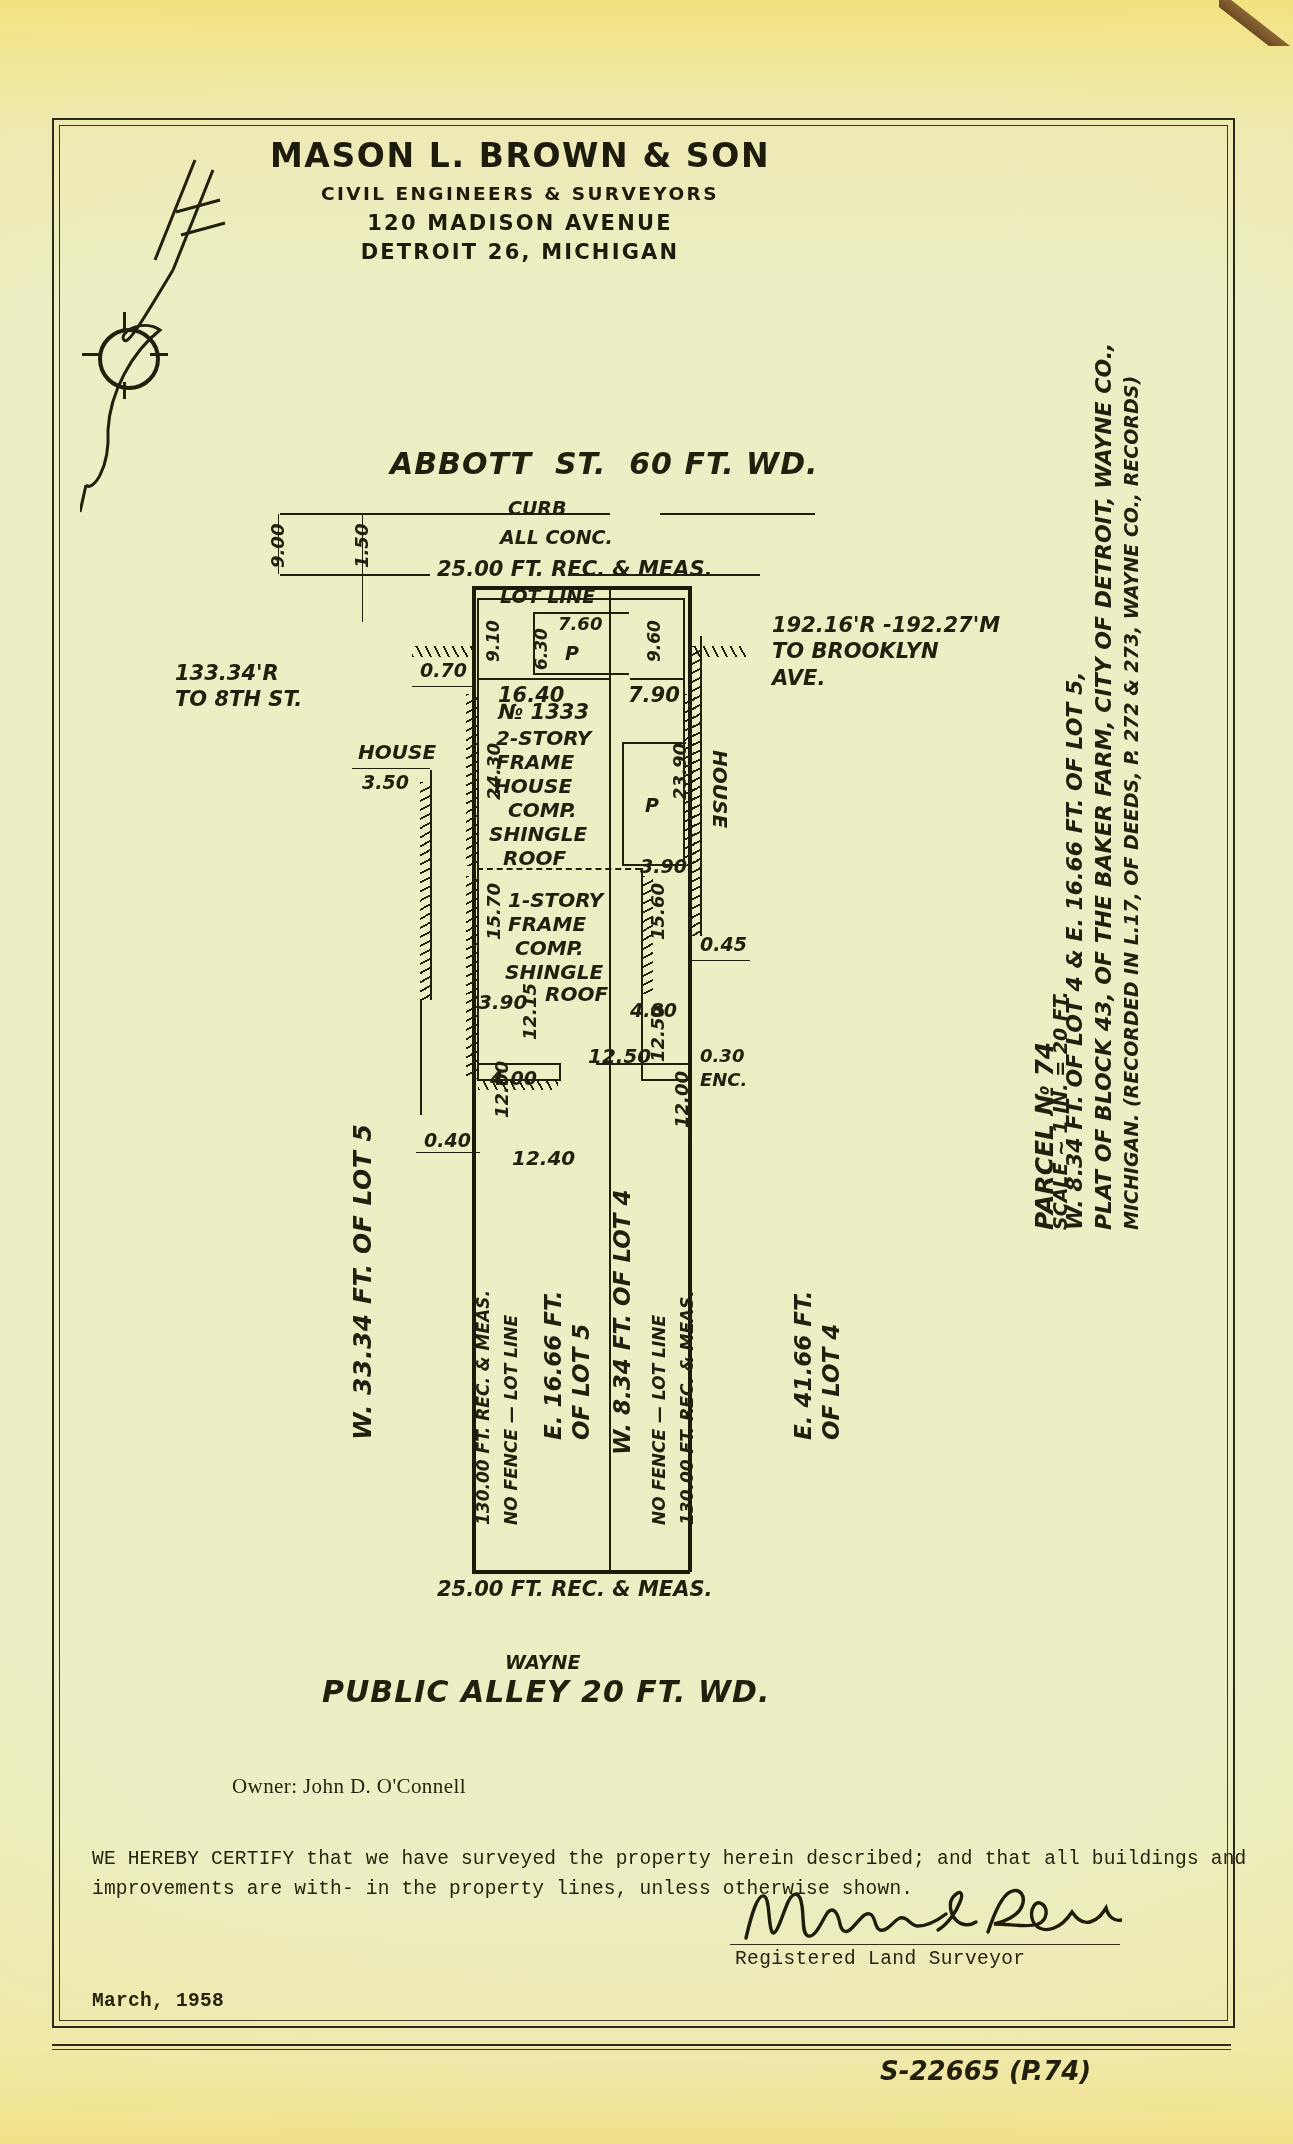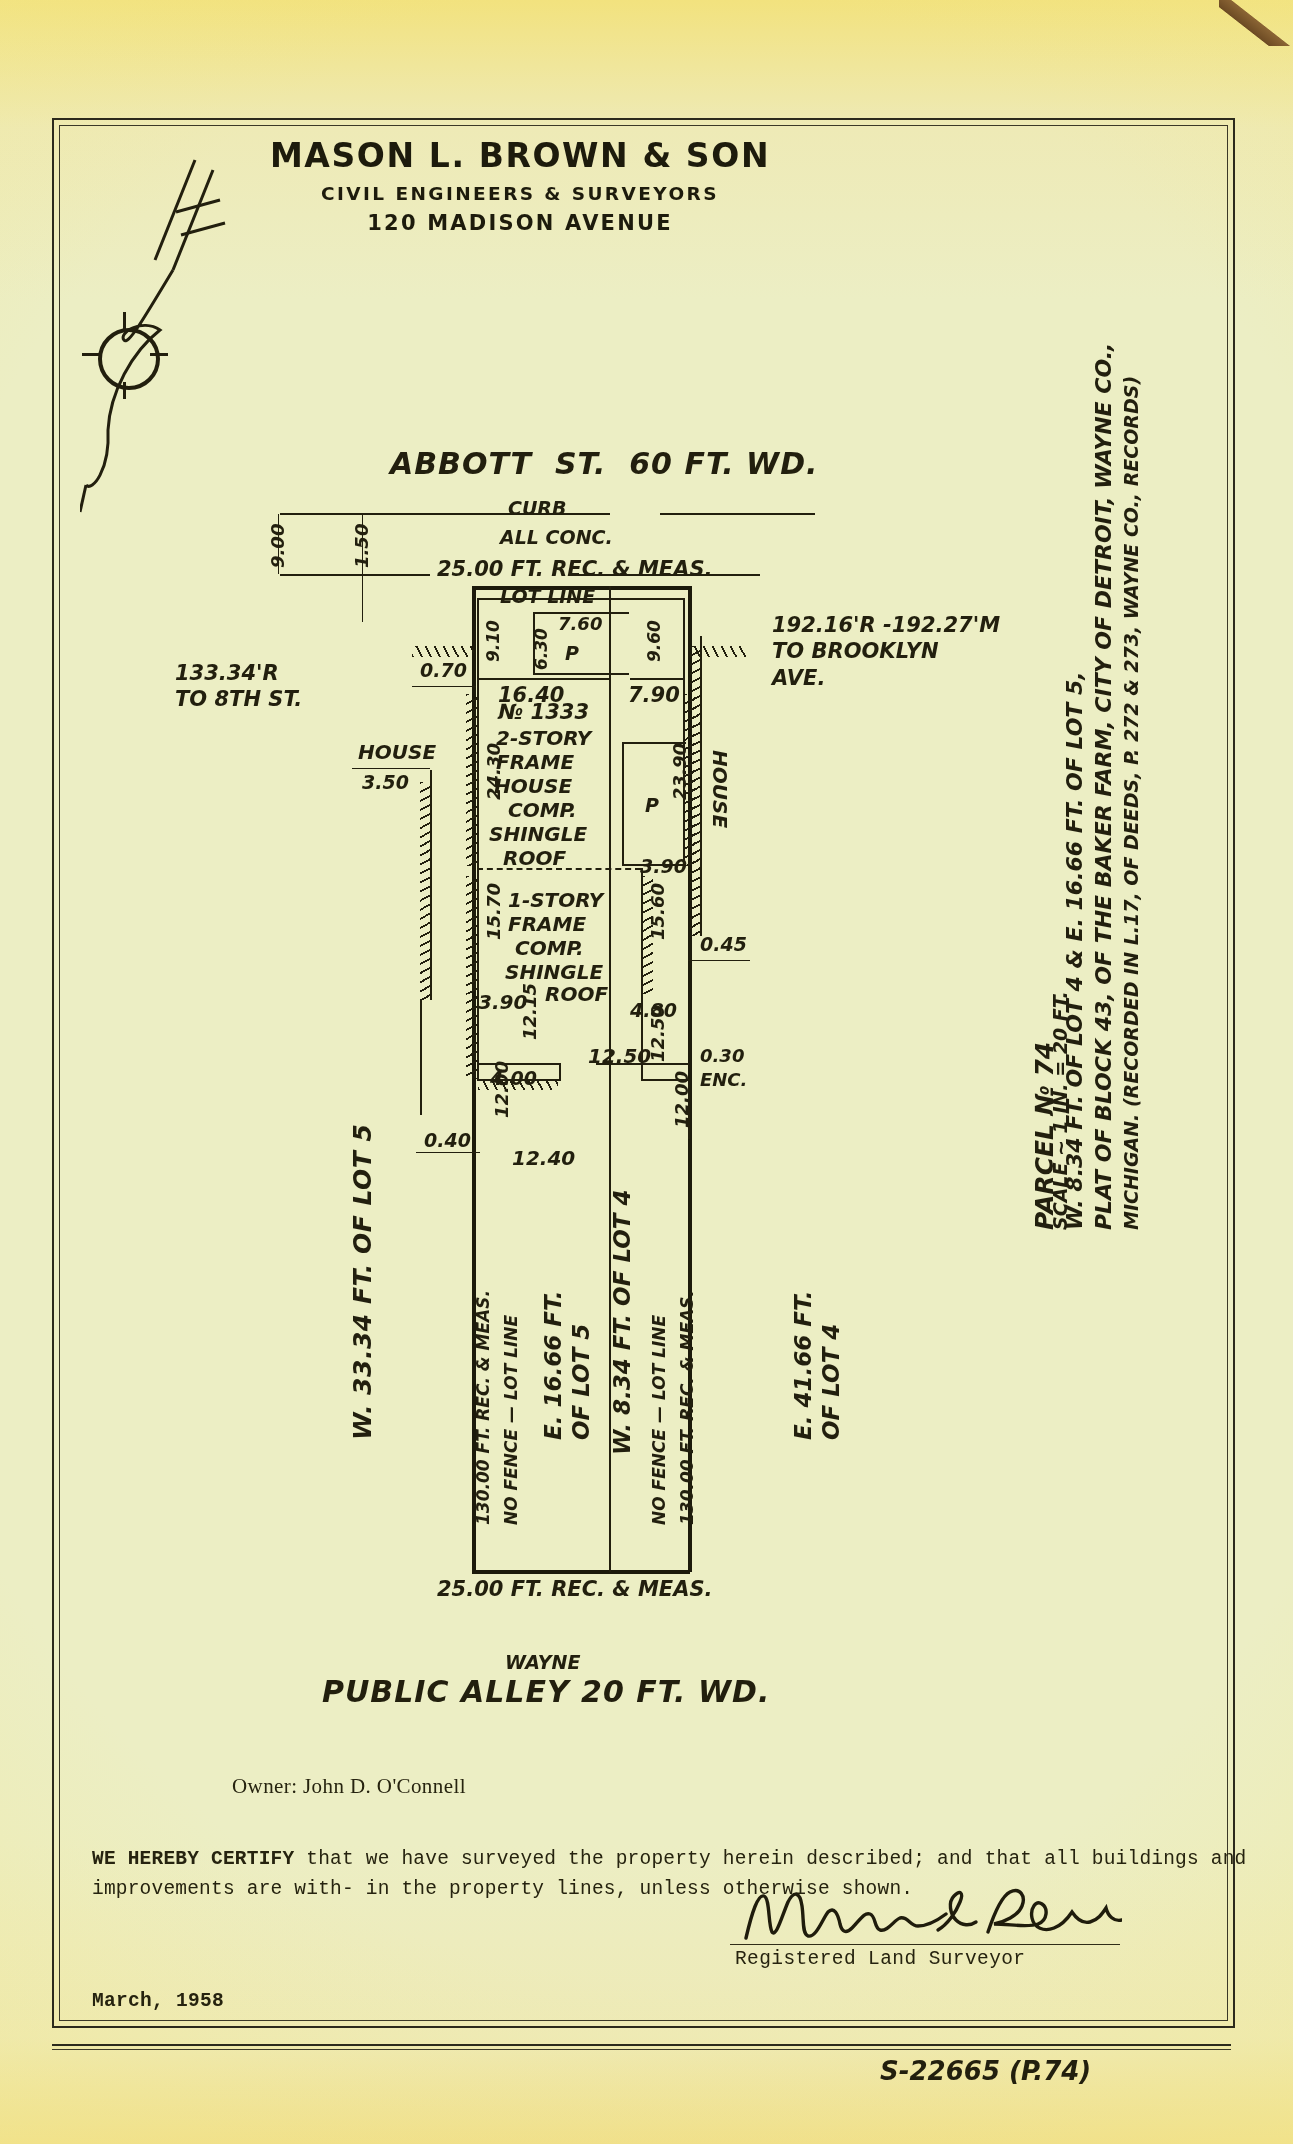--- a/index.html
+++ b/index.html
@@ -68,39 +68,40 @@
   .hatch-v{position:absolute;width:11px;
     background:repeating-linear-gradient(152deg,#221f0e 0 1.8px,transparent 1.8px 8px);}
 
   .rot90{transform:rotate(-90deg);transform-origin:0 0;}
   .rot90cw{transform:rotate(90deg);transform-origin:0 0;}
 
   
   .typed{font-family:"Liberation Mono",monospace;color:#26230f;}
   #owner-line{position:absolute;left:232px;top:1774px;font-size:21px;letter-spacing:.4px;font-family:Liberation Serif, serif;}
   #certify-block{position:absolute;left:92px;top:1845px;font-size:19.5px;line-height:1.52;letter-spacing:.2px;}
-  #certify-block b{font-weight:bold;text-align:center;}
+  #certify-block b{font-weight:normal;text-align:center;}
   #date-line{position:absolute;left:92px;top:1990px;font-size:19.5px;font-weight:bold;letter-spacing:.3px;text-align:right;}
   #surveyor-title{position:absolute;left:735px;top:1948px;font-size:19.5px;letter-spacing:.4px;}
   #sig-rule{position:absolute;left:730px;top:1944px;width:390px;border-top:1.6px solid #302d18;}
   #signature{position:absolute;left:742px;top:1884px;width:380px;height:62px;}
   #file-number{position:absolute;left:880px;top:2058px;font-size:26px;}
 </style>
 </head>
 <body>
 
 <div id="paper-vignette"></div>
 <div id="corner-fold"></div>
 <div id="sheet-border"></div>
 <div id="bottom-rule"></div>
 
 <div id="letterhead">
   <div id="firm-name">MASON L. BROWN &amp; SON</div>
   <div id="firm-disc">CIVIL ENGINEERS &amp; SURVEYORS</div>
   <div id="firm-addr">120 MADISON AVENUE</div>
+  <div id="firm-city">DETROIT 26, MICHIGAN</div>
 </div>
 
 <div>
   <svg class="abs" style="left:80px;top:140px;width:190px;height:380px;" viewBox="0 0 190 380">
     <path d="M115 20 L75 120" stroke="#221f0e" stroke-width="3" fill="none"></path>
     <path d="M133 30 L93 130" stroke="#221f0e" stroke-width="3" fill="none"></path>
     <path d="M96 72 L140 60" stroke="#221f0e" stroke-width="3" fill="none"></path>
     <path d="M101 95 L145 83" stroke="#221f0e" stroke-width="3" fill="none"></path>
     <path d="M93 130 C 60 185, 48 205, 44 200 C 38 193, 62 178, 80 190 C 52 212, 30 252, 28 290" stroke="#221f0e" stroke-width="3" fill="none"></path>
     <path d="M28 290 C 30 330, 12 352, 6 345" stroke="#221f0e" stroke-width="3" fill="none"></path>

